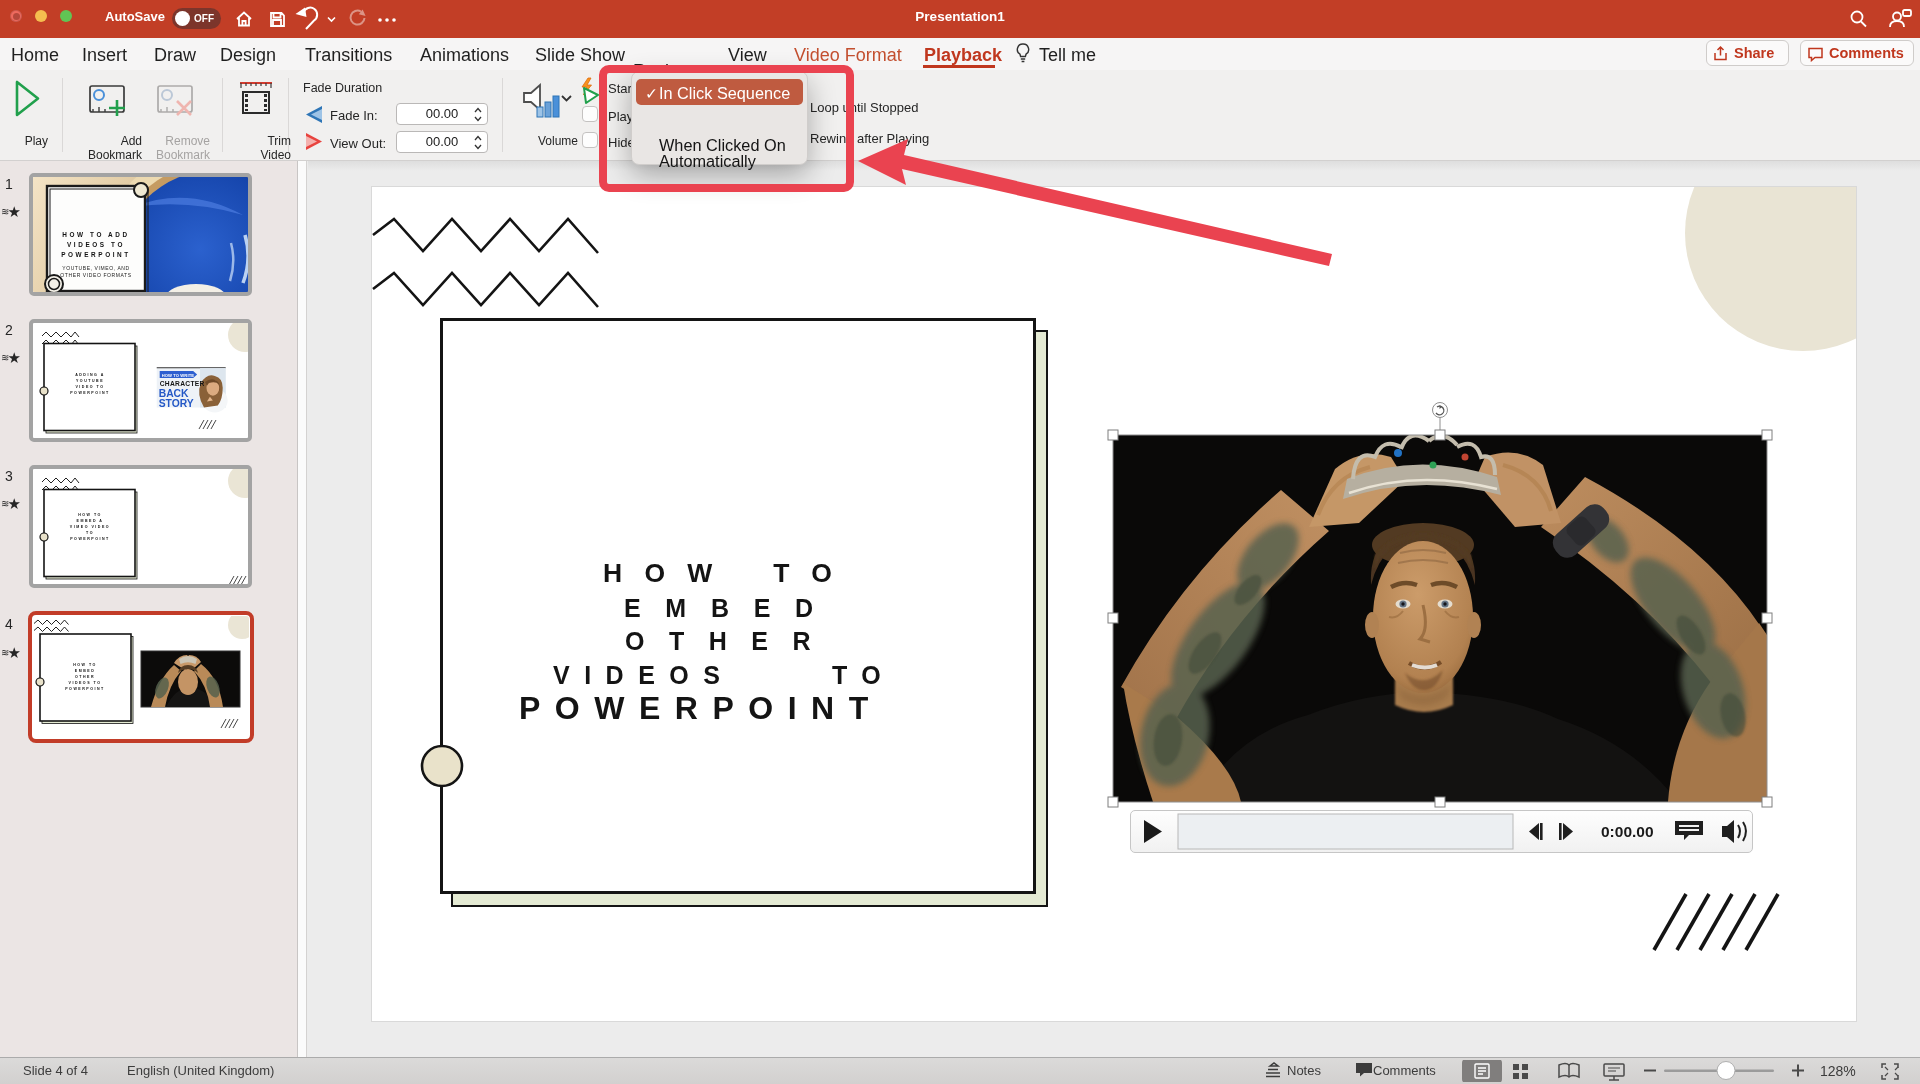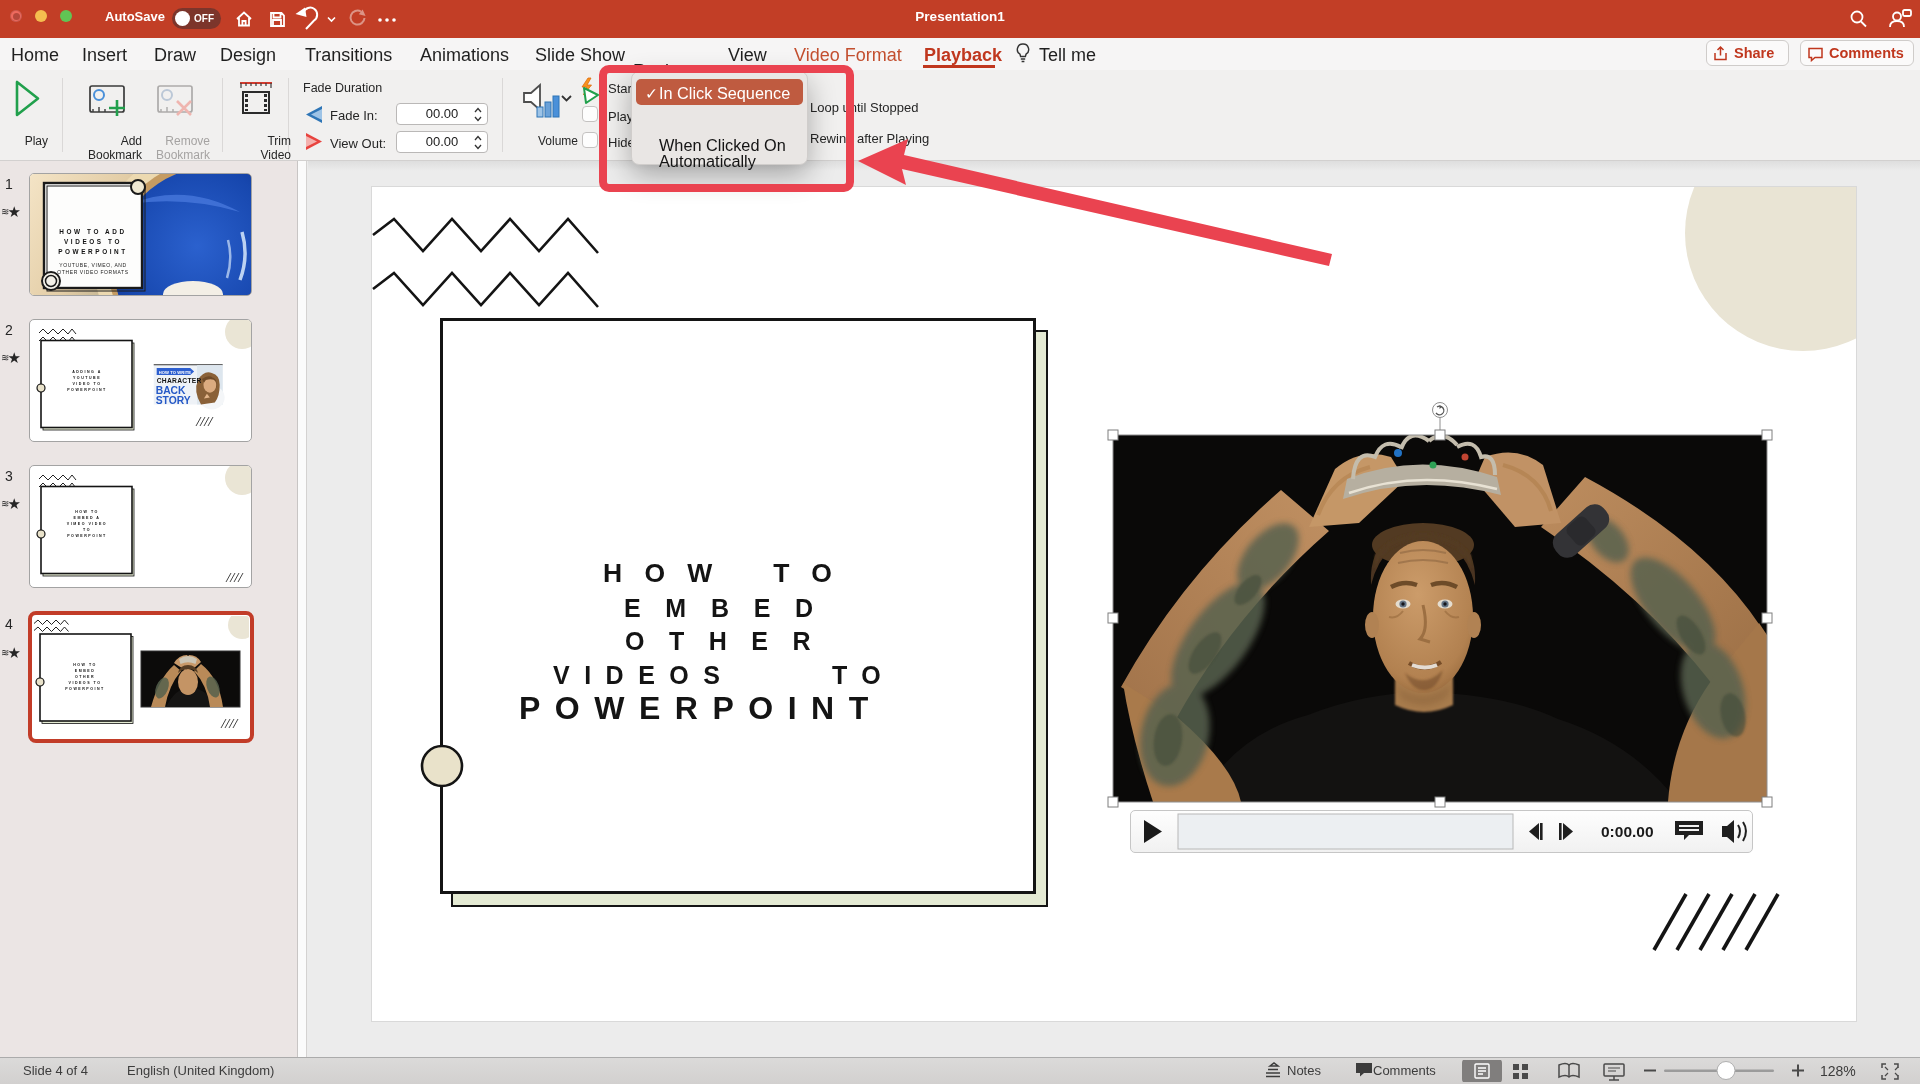--- a/index.html
+++ b/index.html
@@ -21,21 +21,21 @@
   .spin { position:absolute; width:92px; height:22px; background:#fff; border:1px solid #bab8b7; border-radius:4px; font-size:13px; color:#1a1a1a; text-align:center; line-height:20px; }
   .chk { position:absolute; width:16px; height:16px; background:#fdfdfd; border:1px solid #c4c2c1; border-radius:4px; }
   
   #workspace { left:308px; top:161px; width:1612px; height:896px; background:#ececec; }
   #wsshadow { left:308px; top:161px; width:1612px; height:10px; background:linear-gradient(#dedede,#ececec); }
   #slide { left:372px; top:187px; width:1484px; height:834px; background:#ffffff; outline:1px solid #d9d9d9; }
   
   #sidebar { left:0; top:161px; width:297px; height:896px; background:#ebe5e4; }
   #sidebarline { left:297px; top:161px; width:1px; height:896px; background:#c8c5c4; }
   #sidebarscroll { left:298px; top:161px; width:9px; height:896px; background:#fbfbfb; border-right:1px solid #d4d2d1; }
-  .thumb { position:absolute; left:29px; width:223px; height:123px; background:#fff; border:1px solid #a3a3a3; border-radius:5px; overflow:hidden; }
+  .thumb { position:absolute; left:29px; width:223px; height:123px; background:#fff; border:4px solid #a3a3a3; border-radius:5px; overflow:hidden; }
   .tnum { position:absolute; left:5px; font-size:14px; color:#262626; }
   .tstar { position:absolute; left:1px; font-size:15px; color:#262626; letter-spacing:-2px; }
   
   #statusbar { left:0; top:1057px; width:1920px; height:27px; background:linear-gradient(#dbdad9,#d2d0cf); border-top:1px solid #ababab; }
   .sbtxt { position:absolute; top:1063px; font-size:13px; color:#3c3c3c; }
   
   #popup { left:631px; top:71px; width:177px; height:94px; background:#e9e6e4; border-radius:8px; border:1px solid #d0cdcb; box-shadow:0 10px 28px rgba(0,0,0,0.3); }
   #popsel { position:absolute; left:5px; top:8px; width:167px; height:26px; background:#bf5b40; border-radius:5px; color:#fff; font-size:15px; line-height:26px; }
   .popitem { position:absolute; font-size:16.3px; color:#141414; }
   .tline { font-weight:bold; color:#141414; white-space:nowrap; }

